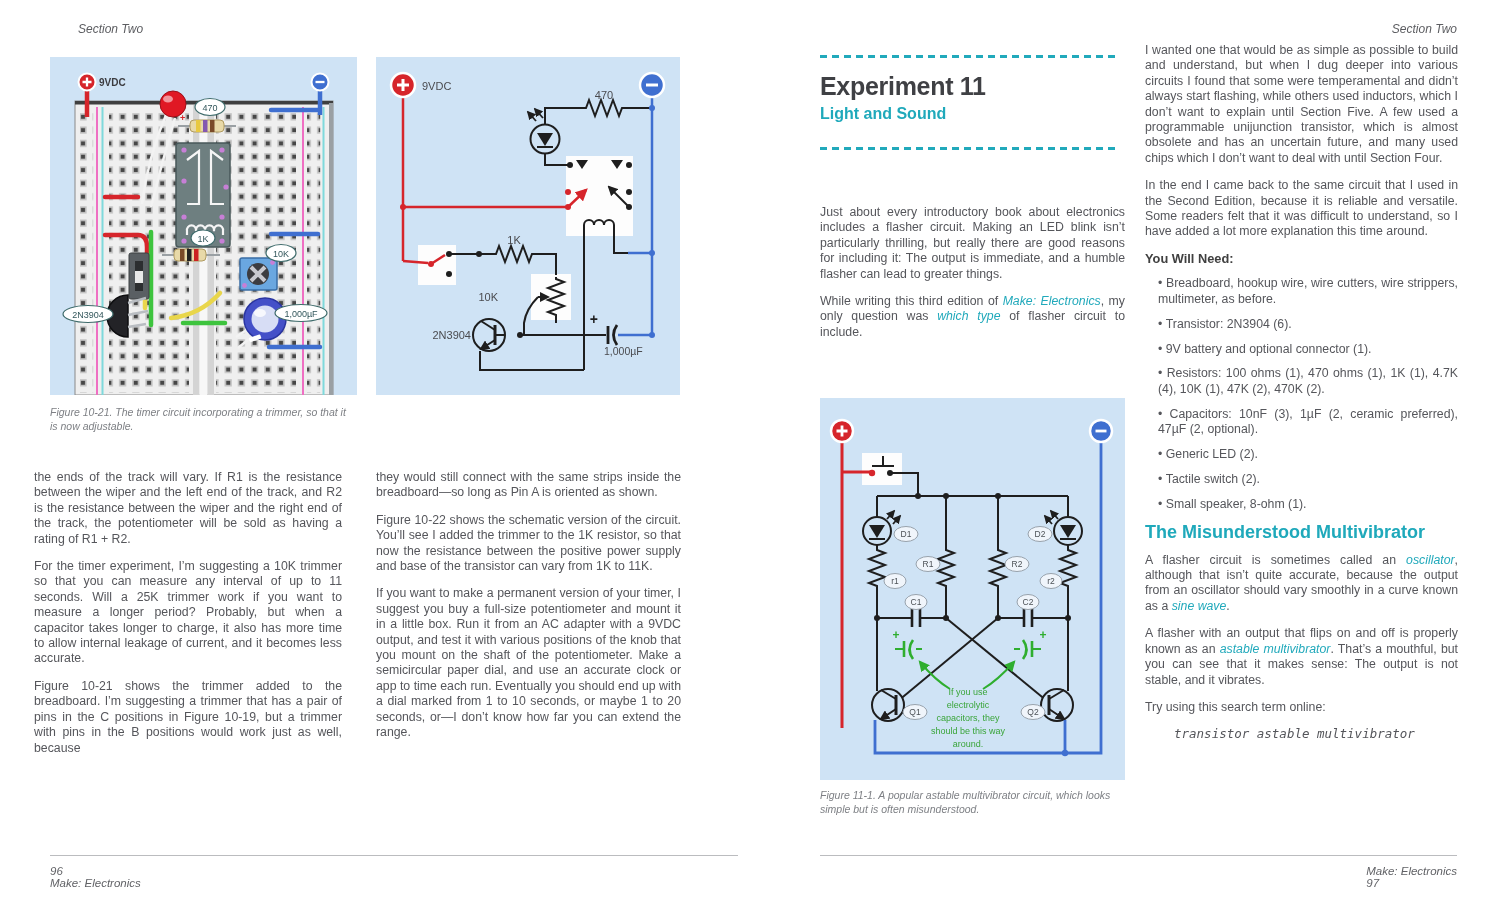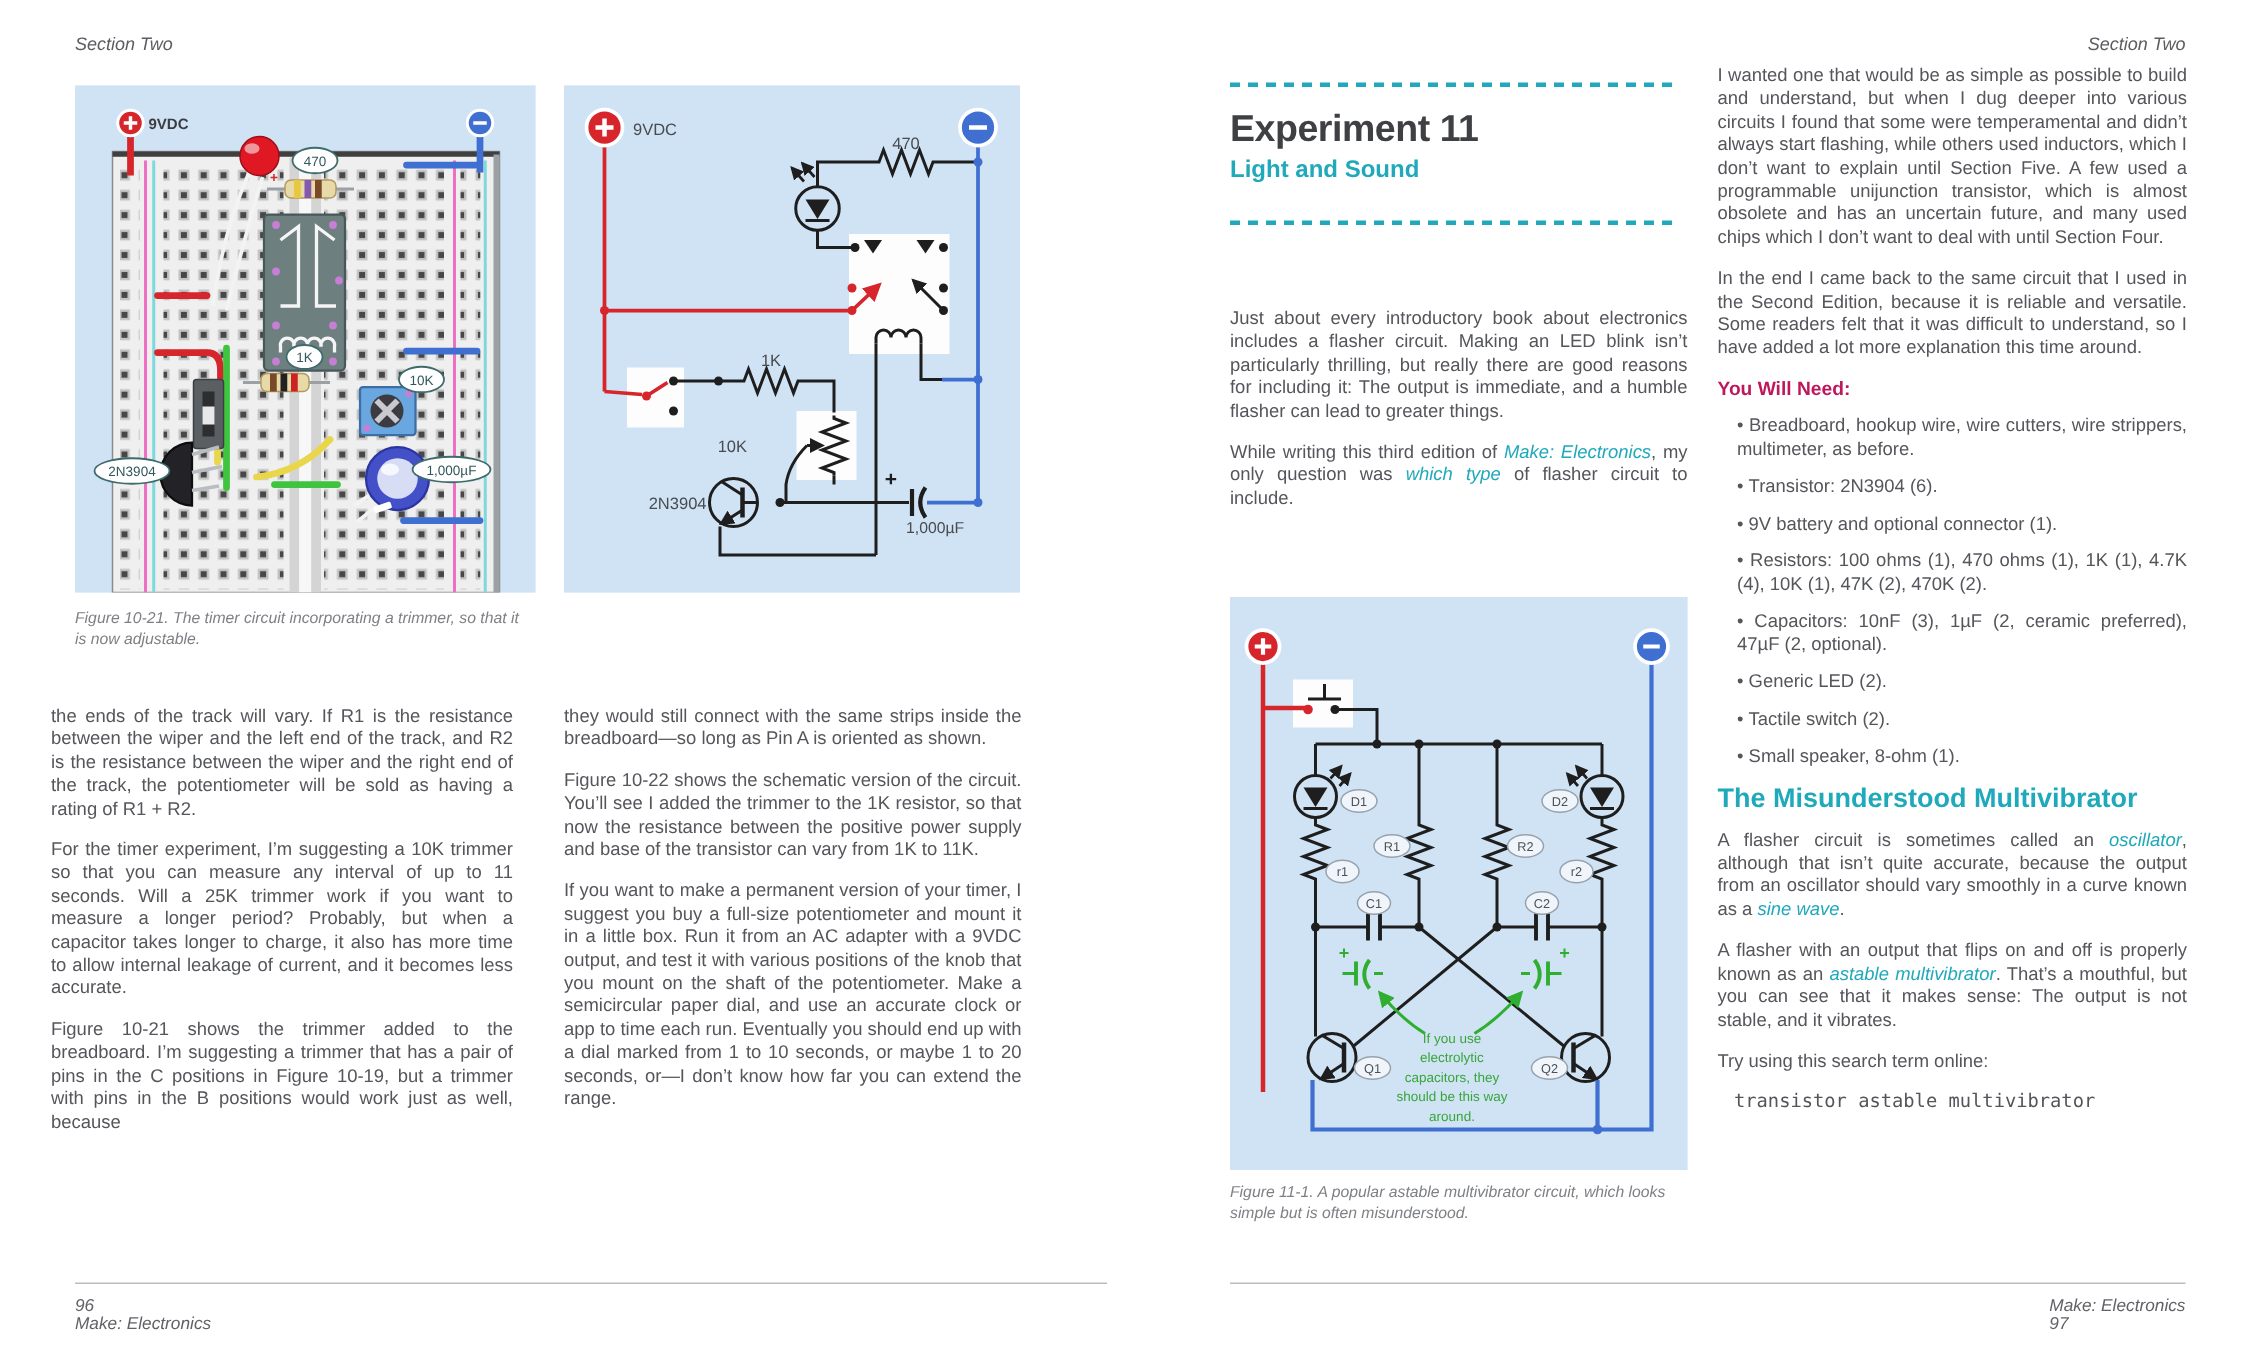--- a/index.html
+++ b/index.html
@@ -1,36 +1,36 @@
 <!DOCTYPE html>
 <html><head>
 <meta charset="utf-8">
 <style>
   html,body{margin:0;padding:0;background:#fff;}
   .spread{position:relative;width:1500px;height:914px;background:#fff;overflow:hidden;
           font-family:"Liberation Sans",sans-serif;}
   .abs{position:absolute;}
-  .hdr{font-style:italic;font-size:12px;color:#5c5d61;}
+  .hdr{font-style:italic;font-size:12px;color:#5c5d61;margin-left:28px;}
   .body-col{font-size:12.3px;line-height:15.4px;color:#55565b;text-align:justify;}
   .body-col p{margin:12px 0 11px 0;}
   .cap{font-style:italic;font-size:10.5px;line-height:13.5px;color:#7e8085;}
   .fig{background:#cfe3f5;}
   .fig svg{display:block;}
   .rule{height:1px;background:#bbbcbf;}
   .dashed{height:3px;background:repeating-linear-gradient(90deg,#21a9bb 0 7px,transparent 7px 12px);}
   .exp1{font-size:25px;font-weight:bold;color:#3f4044;letter-spacing:-0.3px;margin:0;}
   .exp2{font-size:16px;font-weight:bold;color:#1fa9bb;margin:0;}
   .teal-h{font-size:18px;font-weight:bold;color:#1fa9bb;margin:13px 0 9px 0;}
-  .ywn{font-size:12.8px;font-weight:bold;color:#be185d;margin:1px 0 10px 0;}
+  .ywn{font-size:12.8px;font-weight:bold;color:#404040;margin:1px 0 10px 0;}
   ul.need{list-style:none;margin:0 0 0 13px;padding:0;}
   ul.need li{margin:0 0 9.5px 0;}
   ul.need li::before{content:"\2022\00a0";}
   .lnk{color:#21a9bb;font-style:italic;}
   .code{font-family:"DejaVu Sans Mono","Liberation Mono",monospace;font-size:12.5px;color:#54555a;
-        margin:3px 0 12px 11px;}
+        margin:3px 0 12px 29px;font-style:italic;}
   .ftr{font-style:italic;font-size:11.5px;color:#616266;display:flex;flex-direction:column;}
   .note-green{position:absolute;font-size:9px;line-height:13px;color:#3aa53a;text-align:center;}
   svg text{font-family:"Liberation Sans",sans-serif;}
 </style>
 </head>
 <body>
 
 <svg width="0" height="0" style="position:absolute" aria-hidden="true">
   <defs>
     <pattern id="bbh" width="13.2" height="13.3" patternUnits="userSpaceOnUse">

